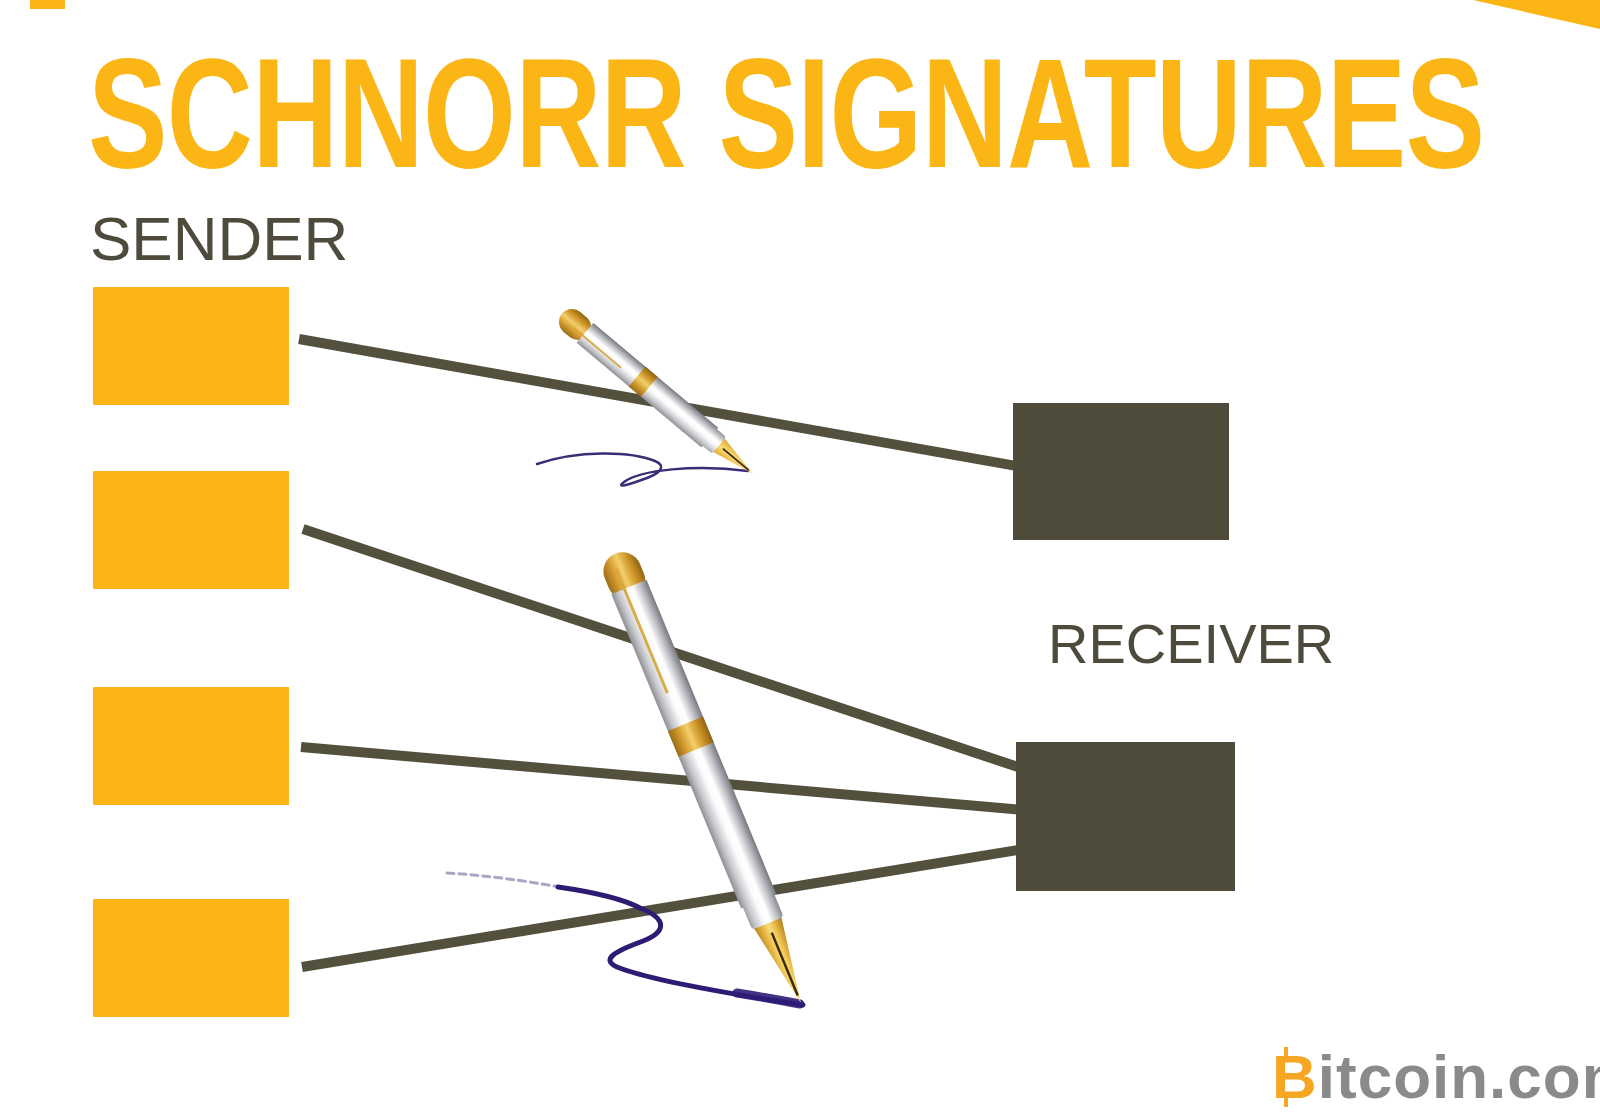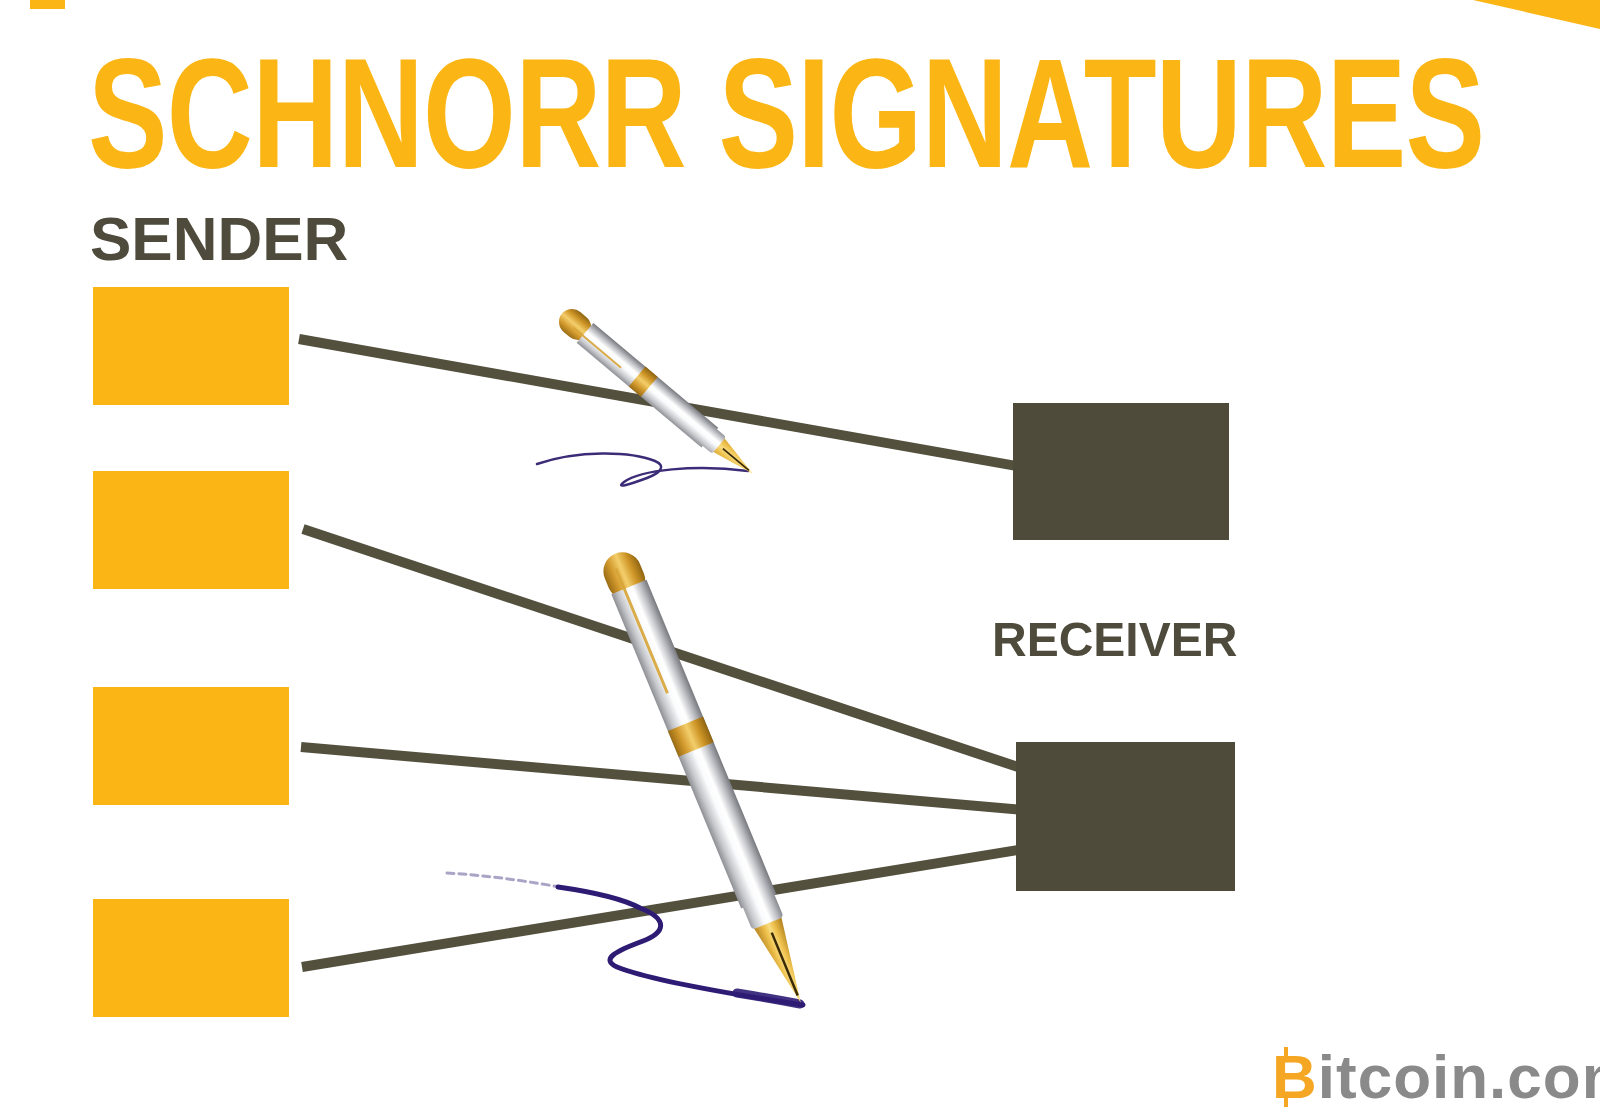--- a/index.html
+++ b/index.html
@@ -10,25 +10,25 @@
   }
   .abs{position:absolute;}
   
   #title{
     left:88px;top:36px;
     font-size:155px;font-weight:700;line-height:1;white-space:nowrap;
     color:#FBB615;letter-spacing:-1px;
     transform:scaleX(0.77);transform-origin:0 0;
   }
   .side-label{
-    font-weight:700;line-height:1;white-space:nowrap;color:#4F4B3C;
+    font-weight:400;line-height:1;white-space:nowrap;color:#4F4B3C;
     letter-spacing:0px;
   }
   #sender-label{left:90px;top:208px;font-size:62px;}
-  #receiver-label{left:992px;top:616px;font-size:48px;}
+  #receiver-label{left:1048px;top:616px;font-size:56px;}
   
   .sender-box{left:93px;width:196px;height:118px;background:#FBB615;}
   #sender-box-1{top:287px;}
   #sender-box-2{top:471px;}
   #sender-box-3{top:687px;}
   #sender-box-4{top:899px;}
   .receiver-box{background:#4F4B3B;}
   #receiver-box-1{left:1013px;top:403px;width:216px;height:137px;}
   #receiver-box-2{left:1016px;top:742px;width:219px;height:149px;}
   

